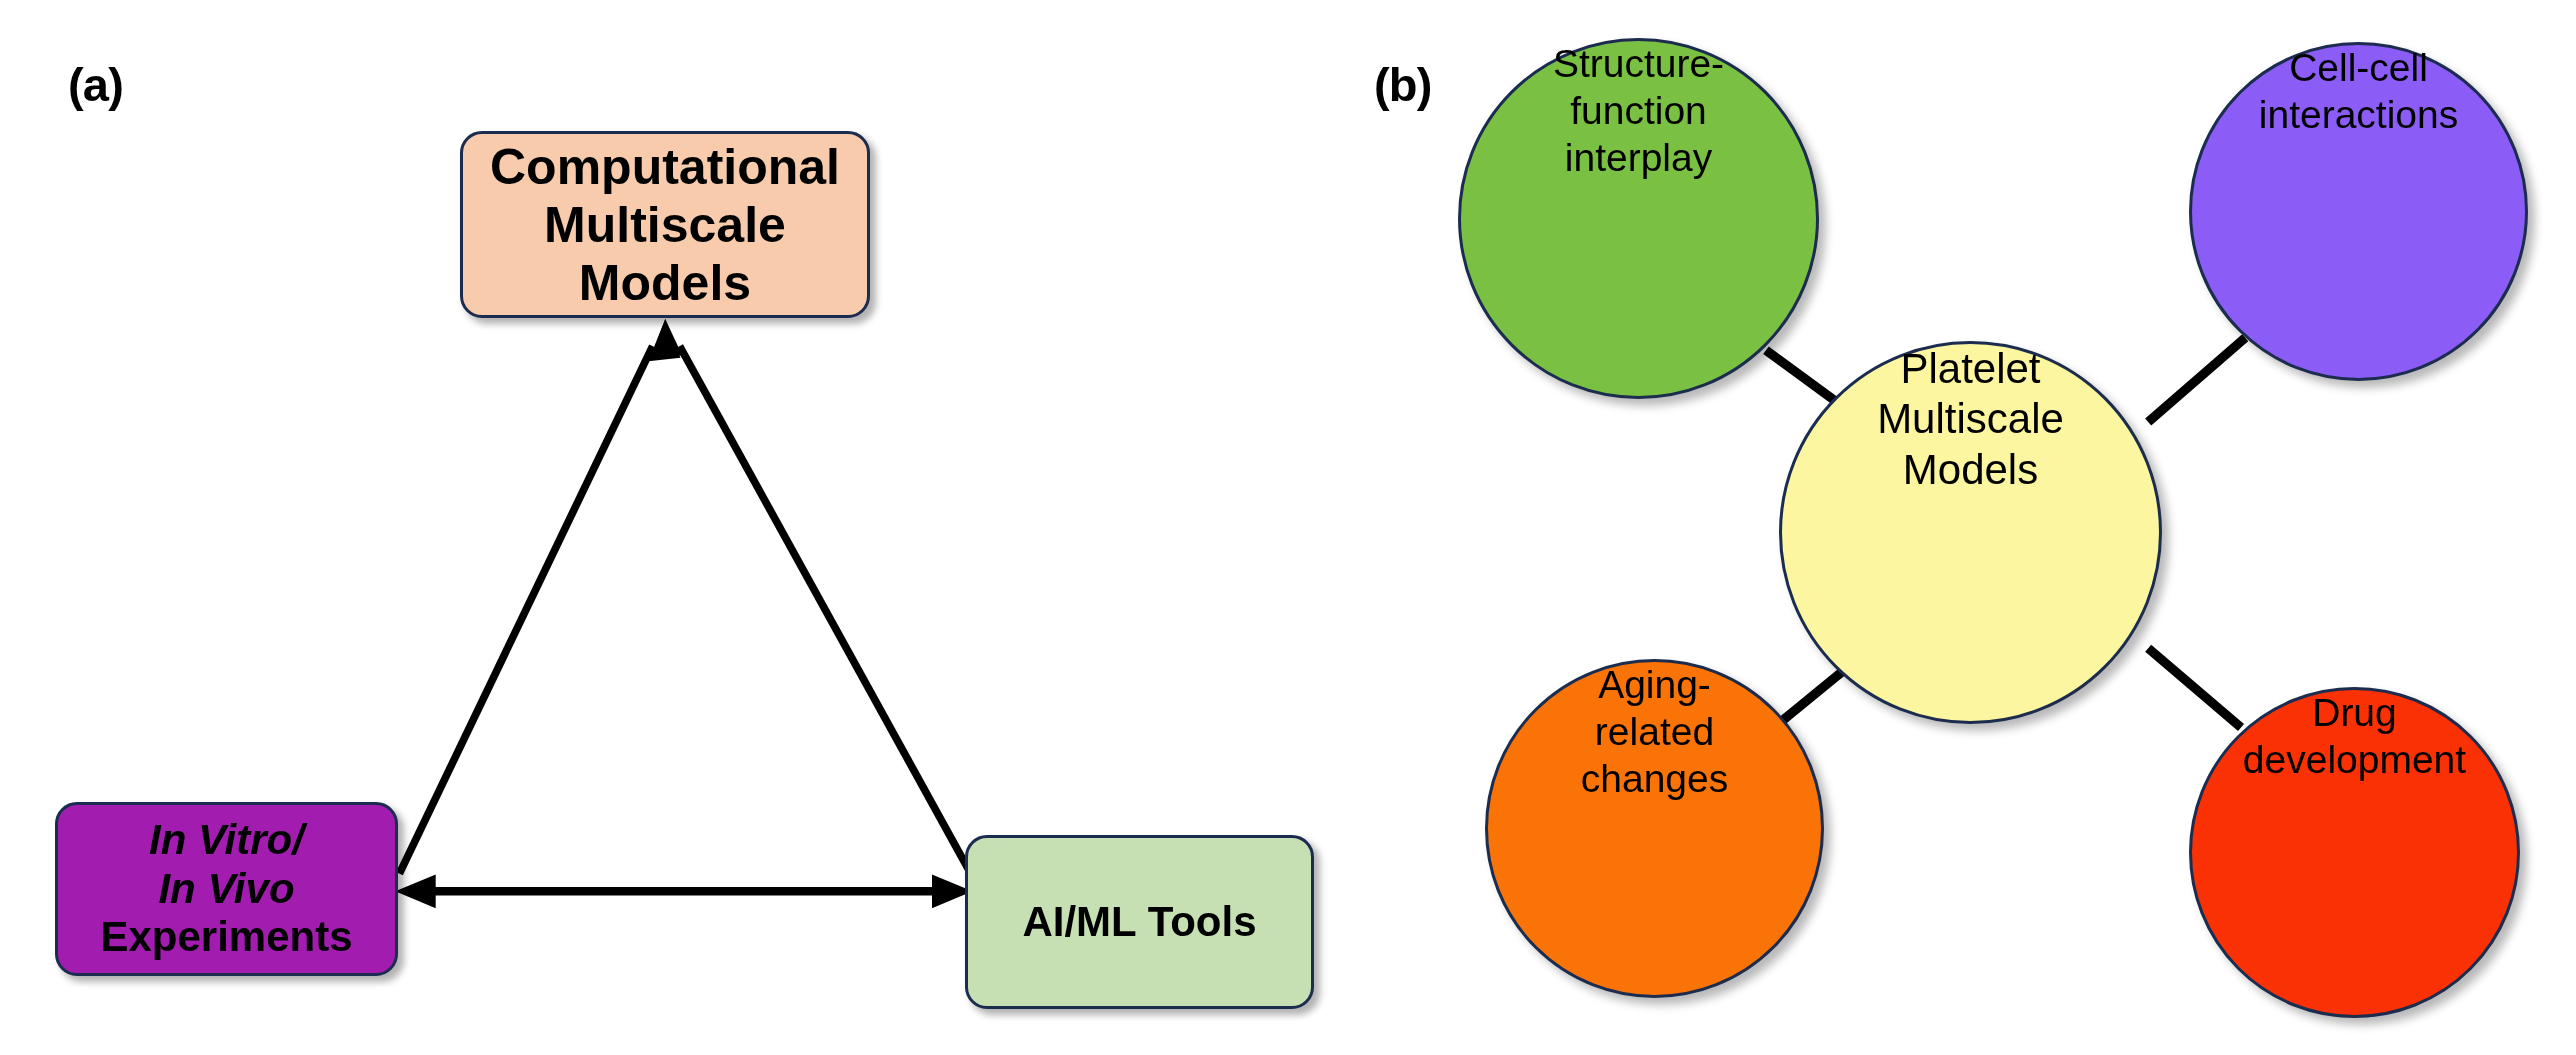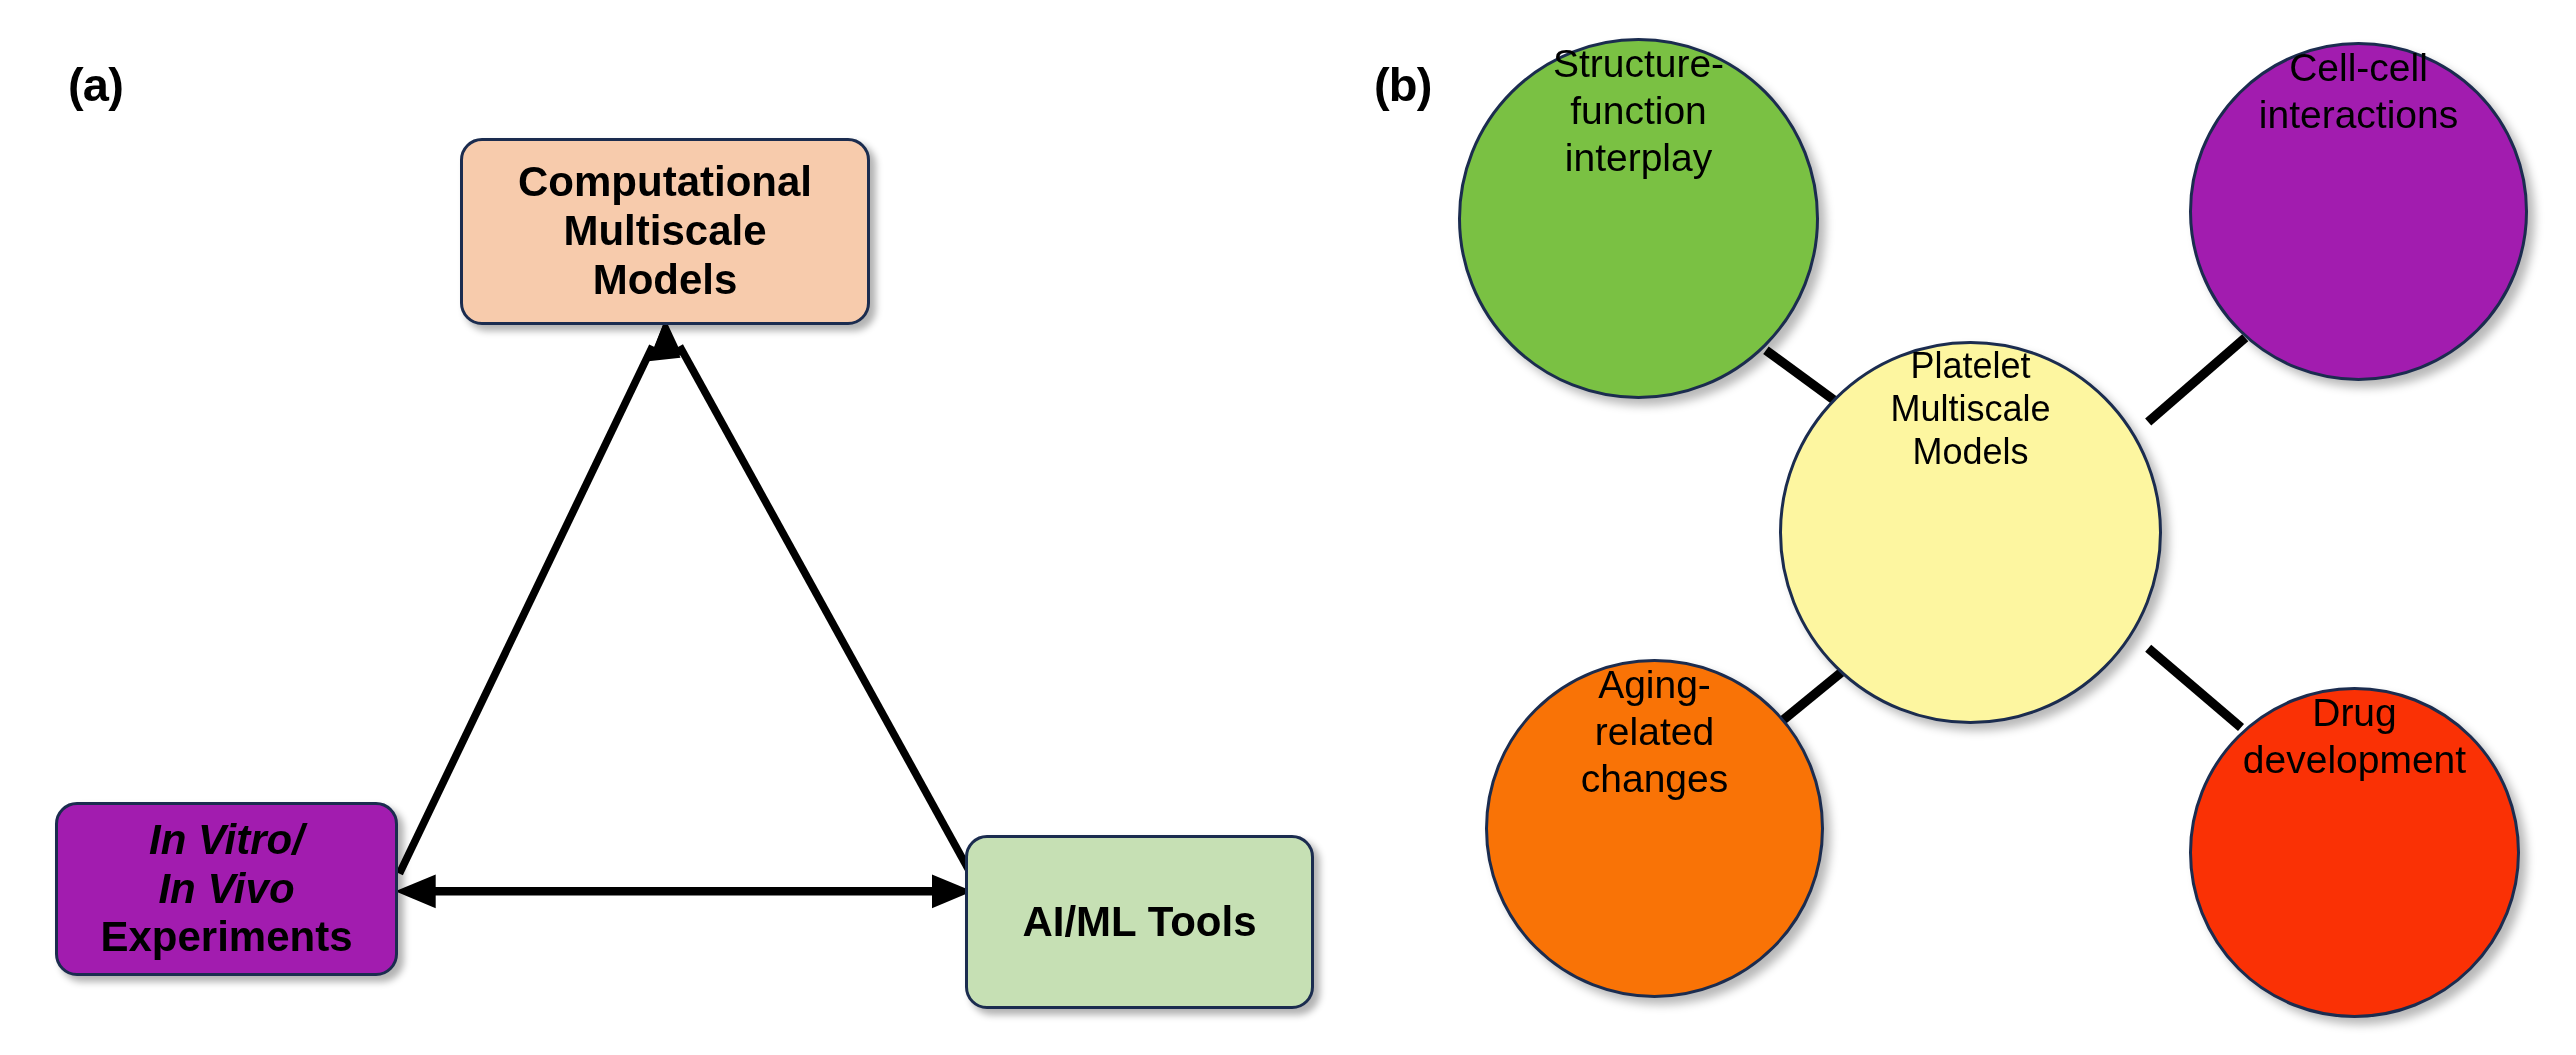--- a/index.html
+++ b/index.html
@@ -47,22 +47,21 @@
     z-index: 5;
   }
   .node-box .box-text {
     line-height: 1.16;
     padding: 0 8.4px;
   }
   #box-computational {
     left: 460px; top: 131px;
     width: 410px; height: 187px;
     background: #f7cbac;
-    font-size: 42px;
-    margin-top: 7px;
+    font-size: 50px;
   }
   #box-experiments {
     left: 55px; top: 802px;
     width: 343px; height: 174px;
     background: #a21caf;
     font-size: 42px;
   }
   #box-aiml {
     left: 965px; top: 802px;
     width: 349px; height: 174px;
@@ -110,28 +109,28 @@
   }
   #circle-structure {
     left: 1458px; top: 38px;
     width: 361px; height: 361px;
     background: #7ac143;
     font-size: 39px;
   }
   #circle-cellcell {
     left: 2189px; top: 42px;
     width: 339px; height: 339px;
-    background: #a21caf;
+    background: #8b5cf6;
     font-size: 39px;
   }
   #circle-center {
     left: 1779px; top: 341px;
     width: 383px; height: 383px;
     background: #fdf6a0;
-    font-size: 36px;
+    font-size: 42px;
   }
   #circle-aging {
     left: 1485px; top: 659px;
     width: 339px; height: 339px;
     background: #f97306;
     font-size: 39px;
   }
   #circle-drug {
     left: 2189px; top: 687px;
     width: 331px; height: 331px;

